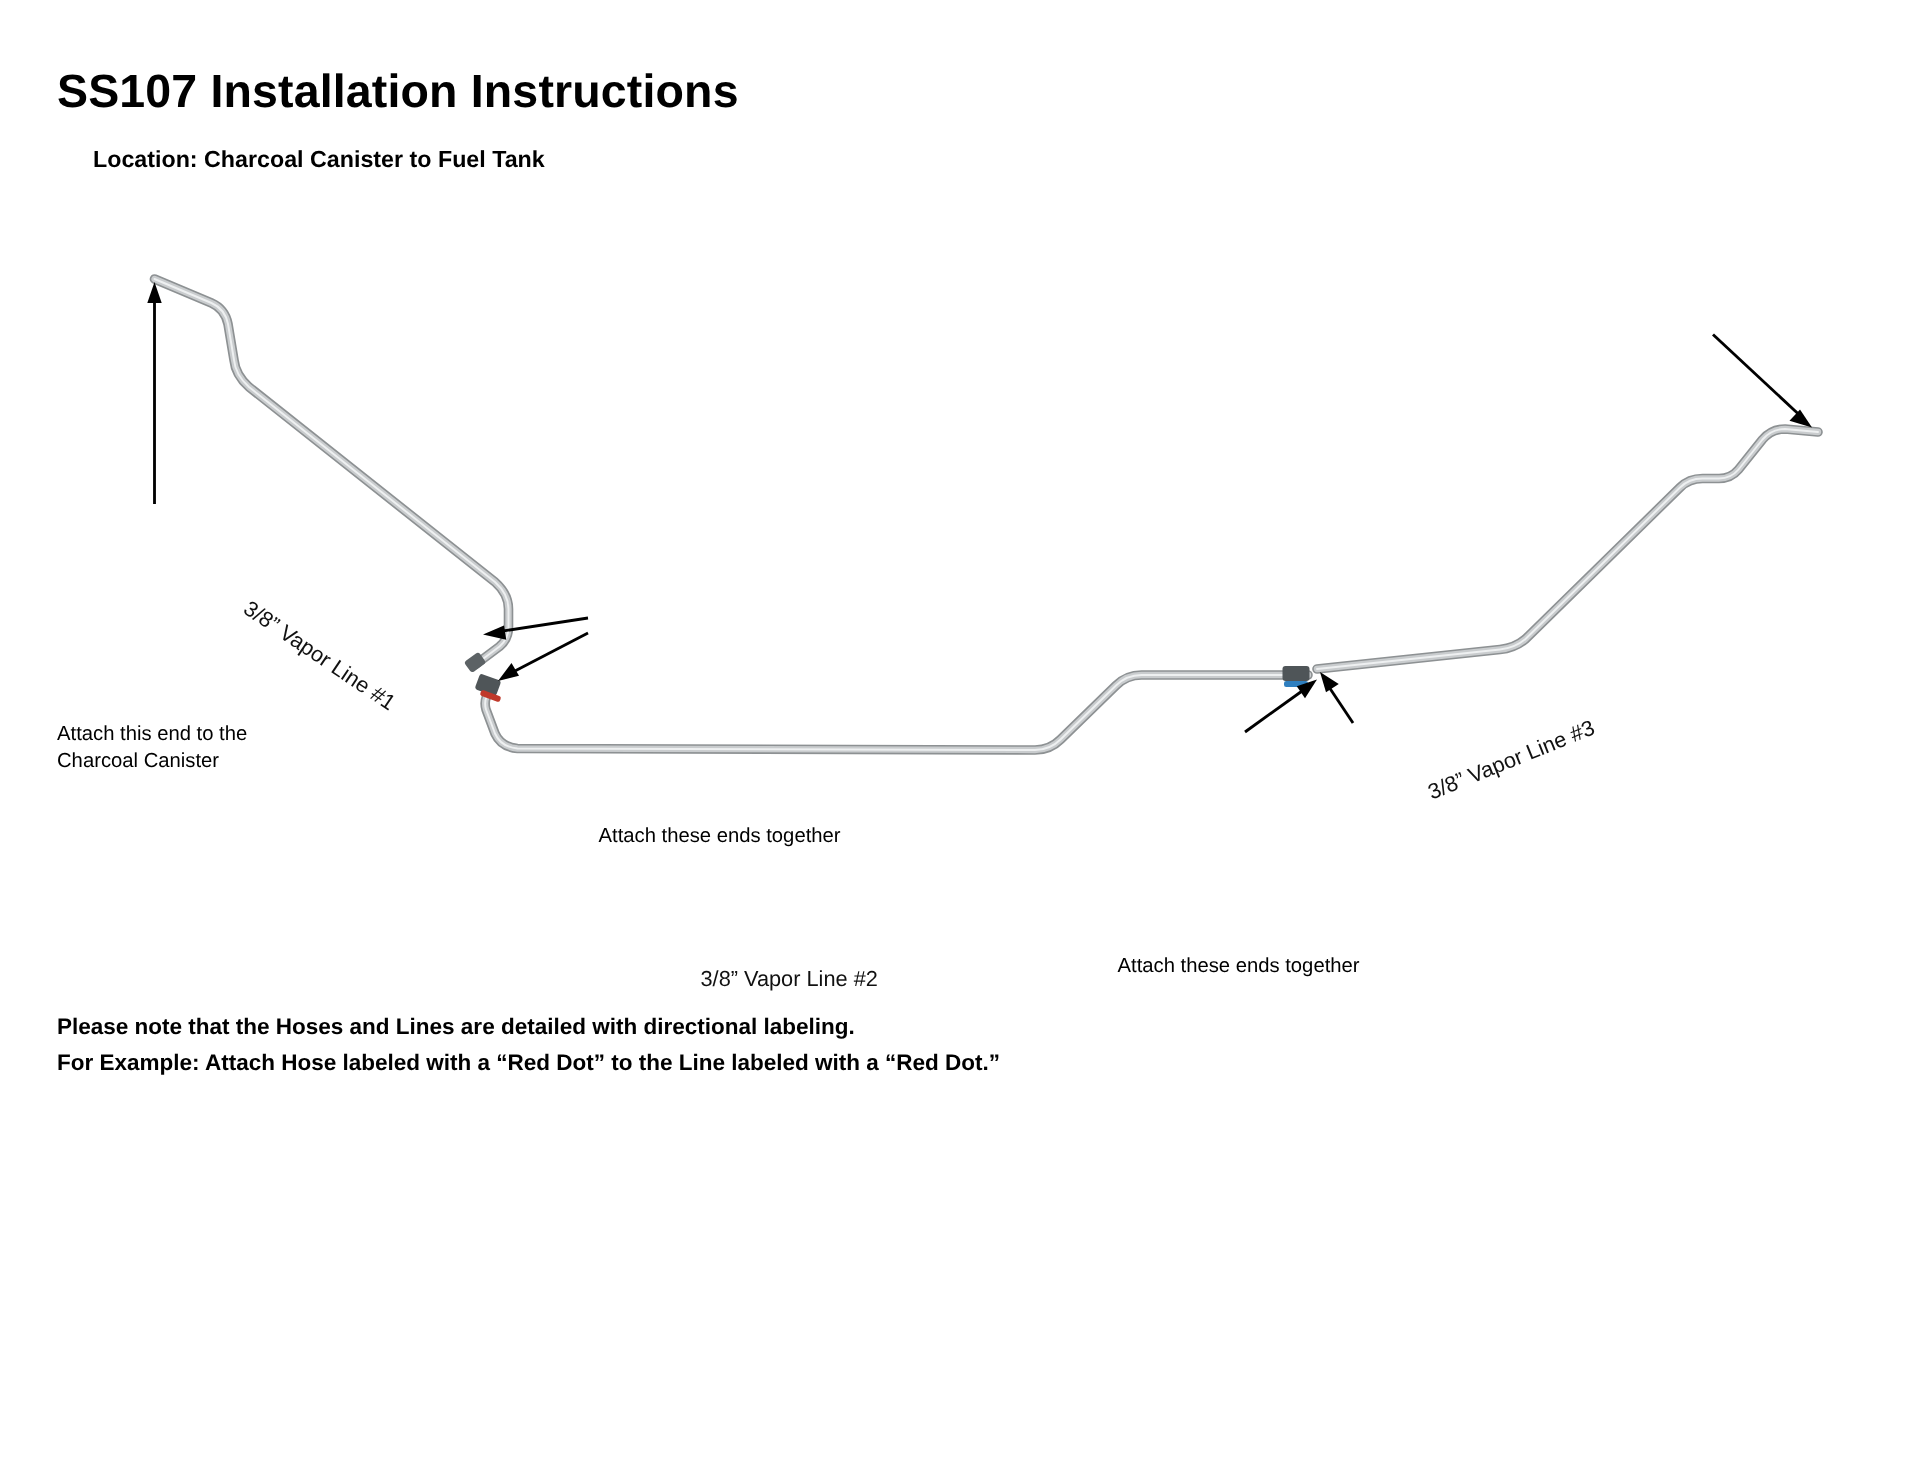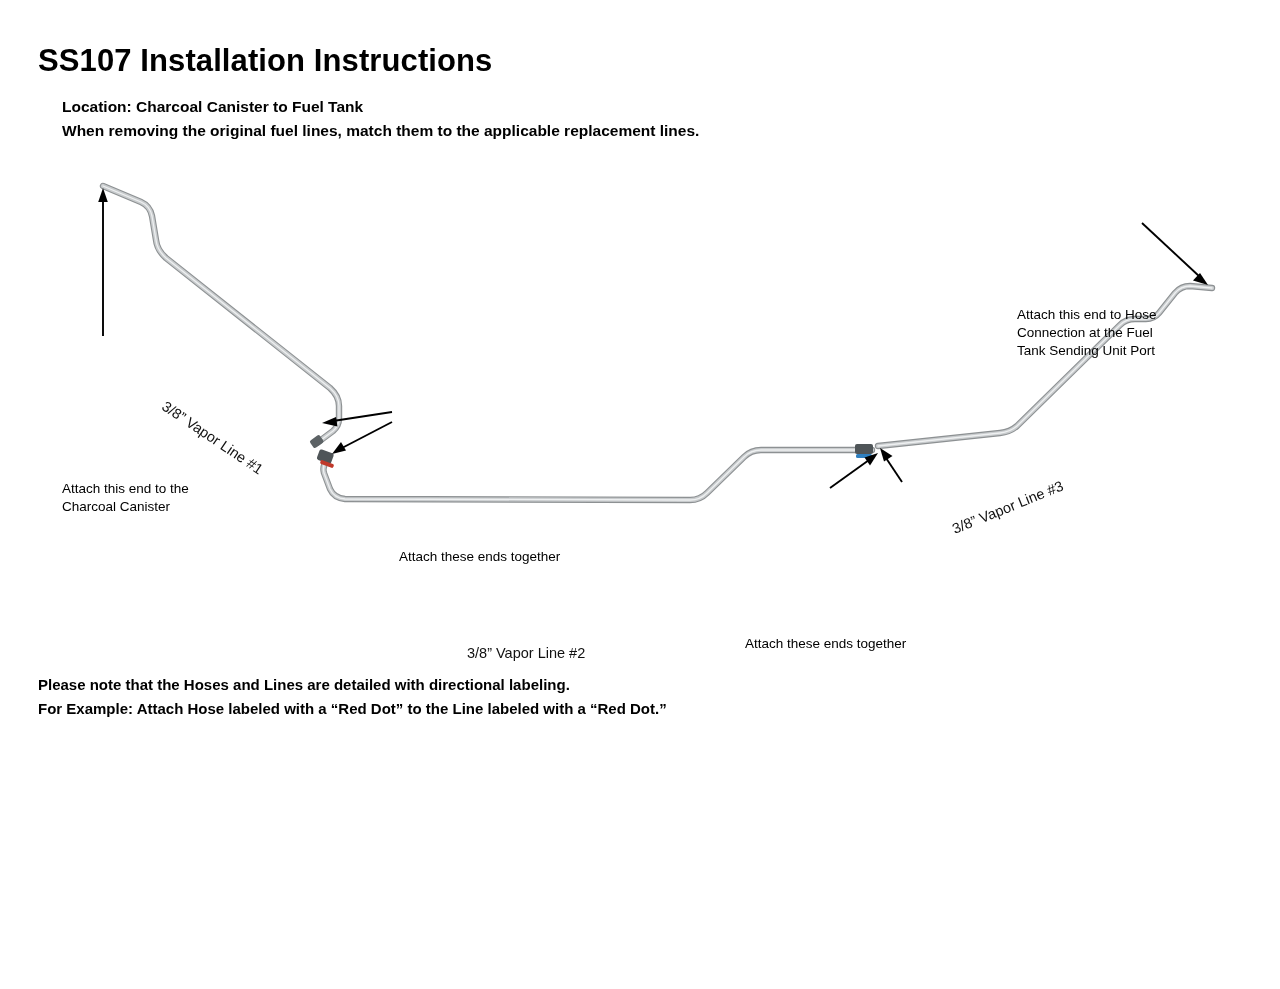--- a/index.html
+++ b/index.html
@@ -61,21 +61,21 @@
   }
 
   .callout {
     position: absolute;
     font-size: 13.5px;
     line-height: 18px;
     color: #000;
     white-space: pre-line;
   }
   #callout-top-right { left: 1017px; top: 166px; }
-  #callout-left      { left: 38px;  top: 340px; margin-left: 24px; }
+  #callout-left      { left: 38px;  top: 340px; }
   #callout-mid-1     { left: 399px; top: 408px; }
   #callout-mid-2     { left: 745px; top: 495px; }
 
   .lineLabel {
     position: absolute;
     font-size: 14.5px;
     color: #111;
     white-space: nowrap;
     transform-origin: left top;
   }
@@ -96,21 +96,20 @@
   }
 </style>
 </head>
 <body>
 
 <div class="page">
 
   <div class="title">SS107 Installation Instructions</div>
 
   <div class="subline l1">Location: Charcoal Canister to Fuel Tank</div>
-  <div class="subline l2">When removing the original fuel lines, match them to the applicable replacement lines.</div>
 
   <div class="diagram">
     <svg width="1280" height="420" viewBox="0 0 1280 420" xmlns="http://www.w3.org/2000/svg">
 
       <g>
         <path d="M103 46 L141 62 Q150 66 152 76 L156 100 Q157 110 166 118 L330 248 Q339 256 339 266 L339 278 Q339 286 333 291 L317 303" fill="none" stroke="#8d9193" stroke-width="6.4" stroke-linecap="round" stroke-linejoin="round"></path>
         <path d="M103 46 L141 62 Q150 66 152 76 L156 100 Q157 110 166 118 L330 248 Q339 256 339 266 L339 278 Q339 286 333 291 L317 303" fill="none" stroke="#c9ccce" stroke-width="4.2" stroke-linecap="round" stroke-linejoin="round"></path>
         <path d="M103 46 L141 62 Q150 66 152 76 L156 100 Q157 110 166 118 L330 248 Q339 256 339 266 L339 278 Q339 286 333 291 L317 303" fill="none" stroke="#eef0f1" stroke-width="1.3" stroke-linecap="round" stroke-linejoin="round"></path>
       </g>
       <g>
@@ -162,23 +161,20 @@
         <path d="M878 313 L870 325.5 L864.5 317.5 Z" fill="#000"></path>
       </g>
 
       <g>
         <path d="M902 342 L886 318" fill="none" stroke="#000" stroke-width="1.9"></path>
         <path d="M880 308 L892.5 316 L884 321.5 Z" fill="#000"></path>
       </g>
 
     </svg>
 
-    <div class="callout" id="callout-top-right" style="position:absolute;">Attach this end to Hose
-Connection at the Fuel
-Tank Sending Unit Port</div>
     <div class="callout" id="callout-left" style="position:absolute;">Attach this end to the
 Charcoal Canister</div>
     <div class="callout" id="callout-mid-1" style="position:absolute;">Attach these ends together</div>
     <div class="callout" id="callout-mid-2" style="position:absolute;">Attach these ends together</div>
 
     <div class="lineLabel" id="label-line1">3/8” Vapor Line #1</div>
     <div class="lineLabel" id="label-line2">3/8” Vapor Line #2</div>
     <div class="lineLabel" id="label-line3">3/8” Vapor Line #3</div>
   </div>
 

